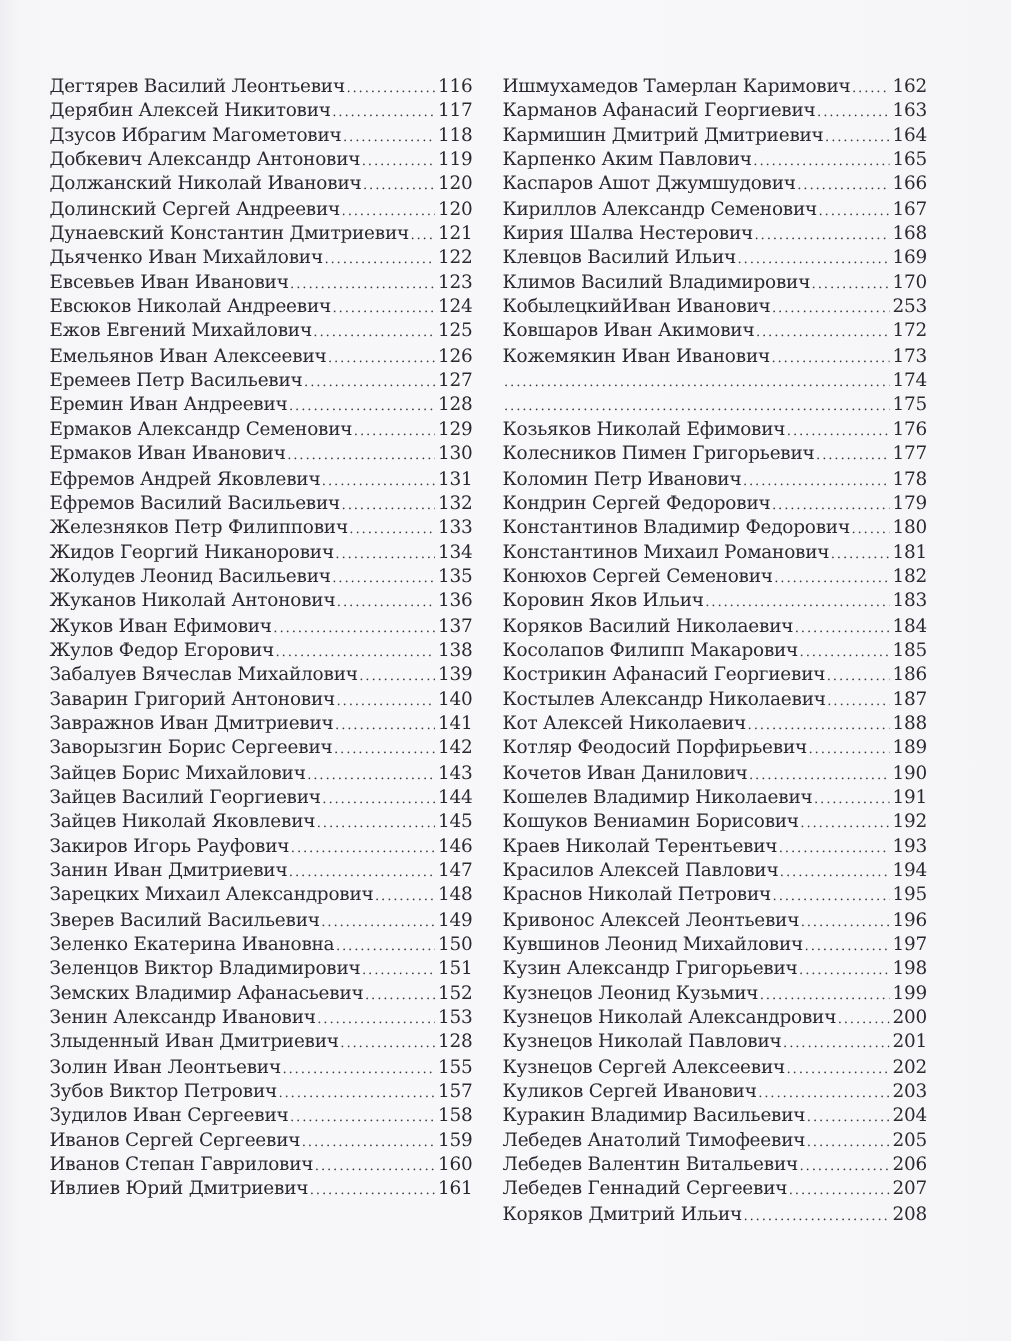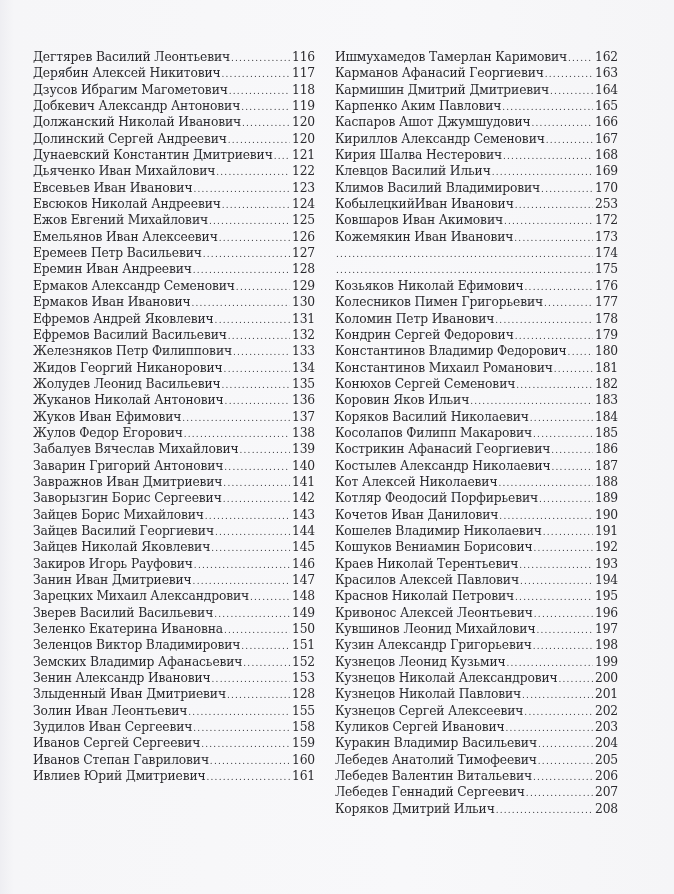--- a/index.html
+++ b/index.html
@@ -259,20 +259,25 @@
         <span class="name">Злыденный Иван Дмитриевич</span>
         <span class="leader"></span>
         <span class="page-num">128</span>
       </div>
       <div class="entry">
         <span class="name">Золин Иван Леонтьевич</span>
         <span class="leader"></span>
         <span class="page-num">155</span>
       </div>
       <div class="entry">
+        <span class="name">Зубов Виктор Петрович</span>
+        <span class="leader"></span>
+        <span class="page-num">157</span>
+      </div>
+      <div class="entry">
         <span class="name">Зудилов Иван Сергеевич</span>
         <span class="leader"></span>
         <span class="page-num">158</span>
       </div>
       <div class="entry">
         <span class="name">Иванов Сергей Сергеевич</span>
         <span class="leader"></span>
         <span class="page-num">159</span>
       </div>
       <div class="entry">

